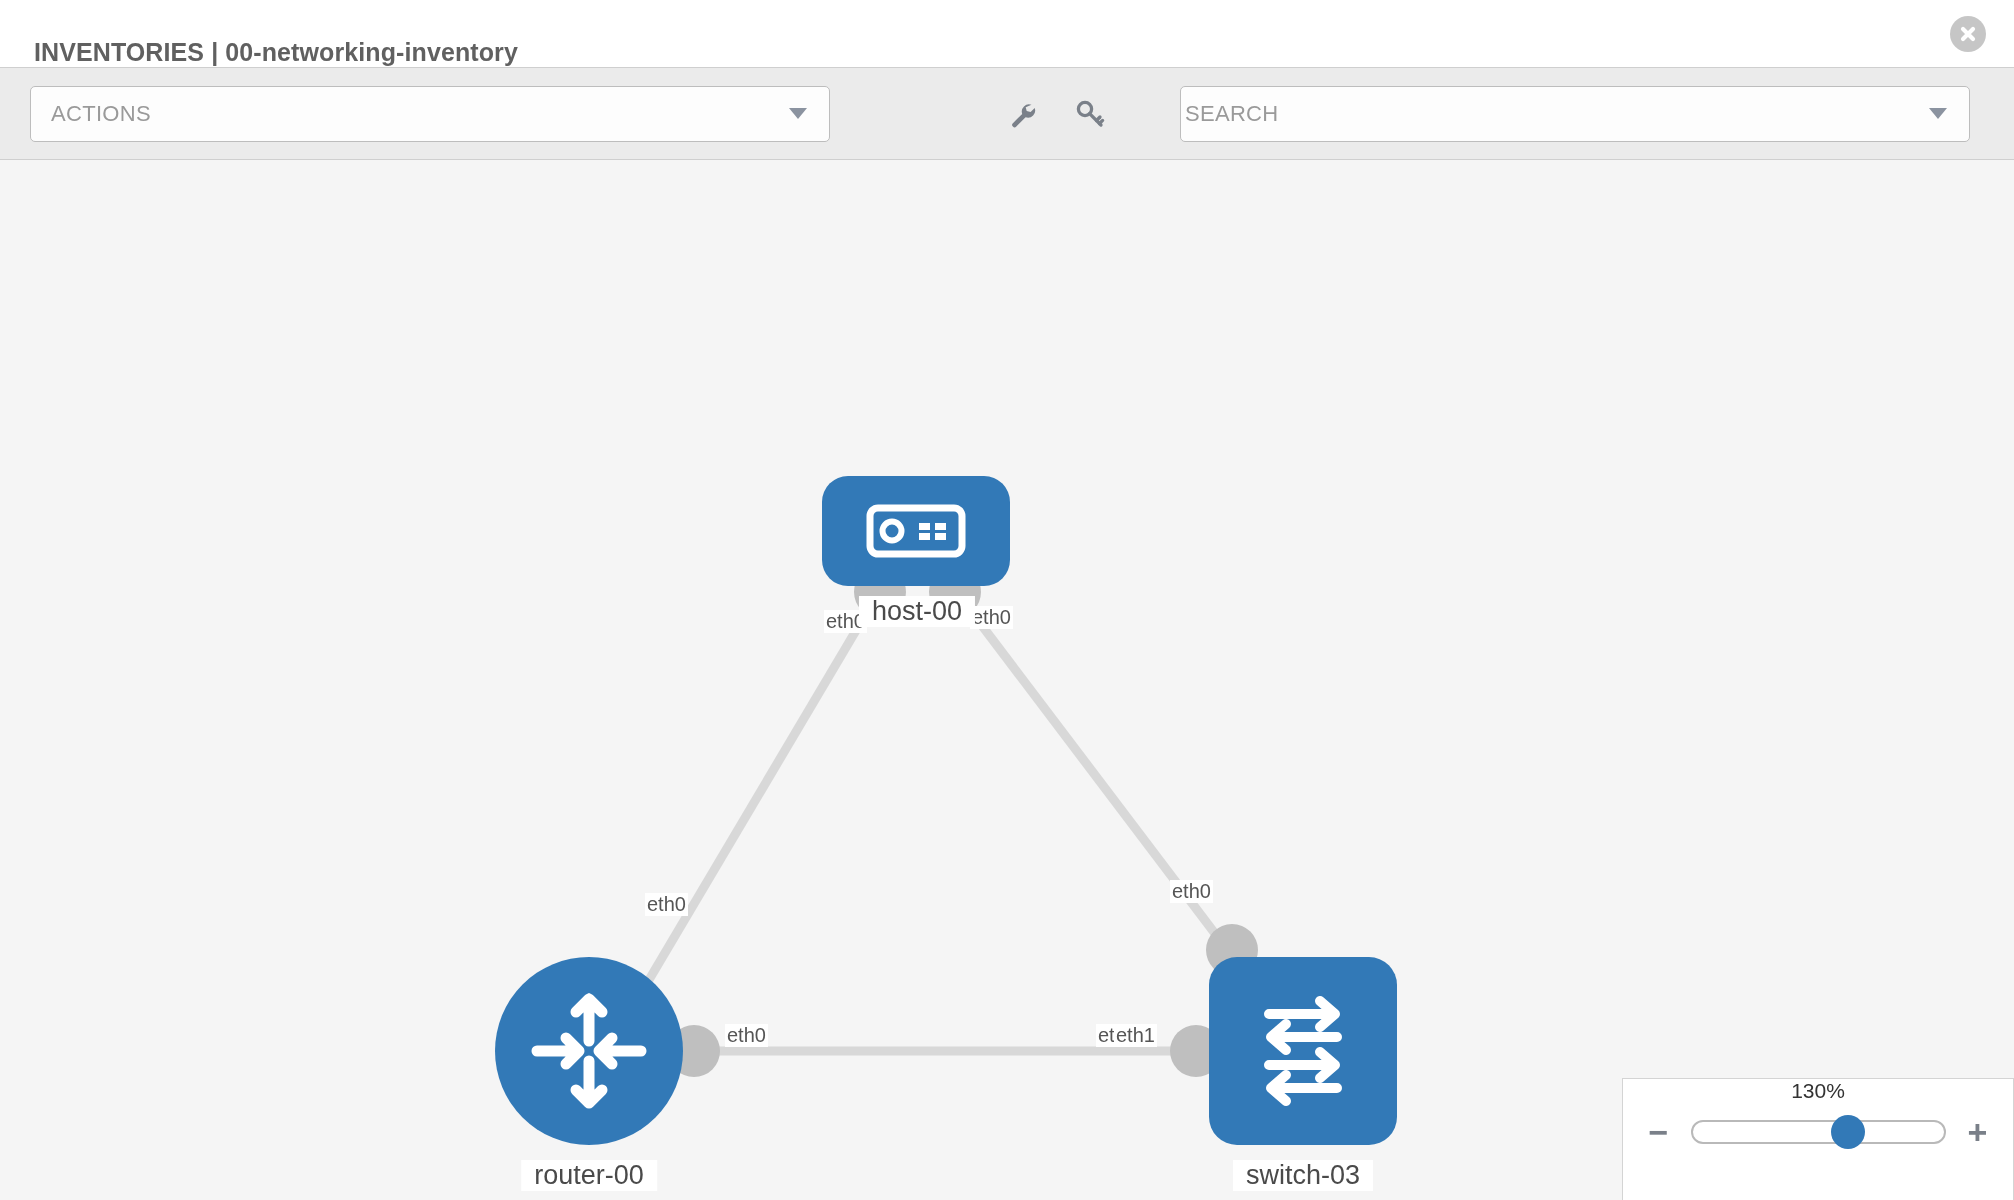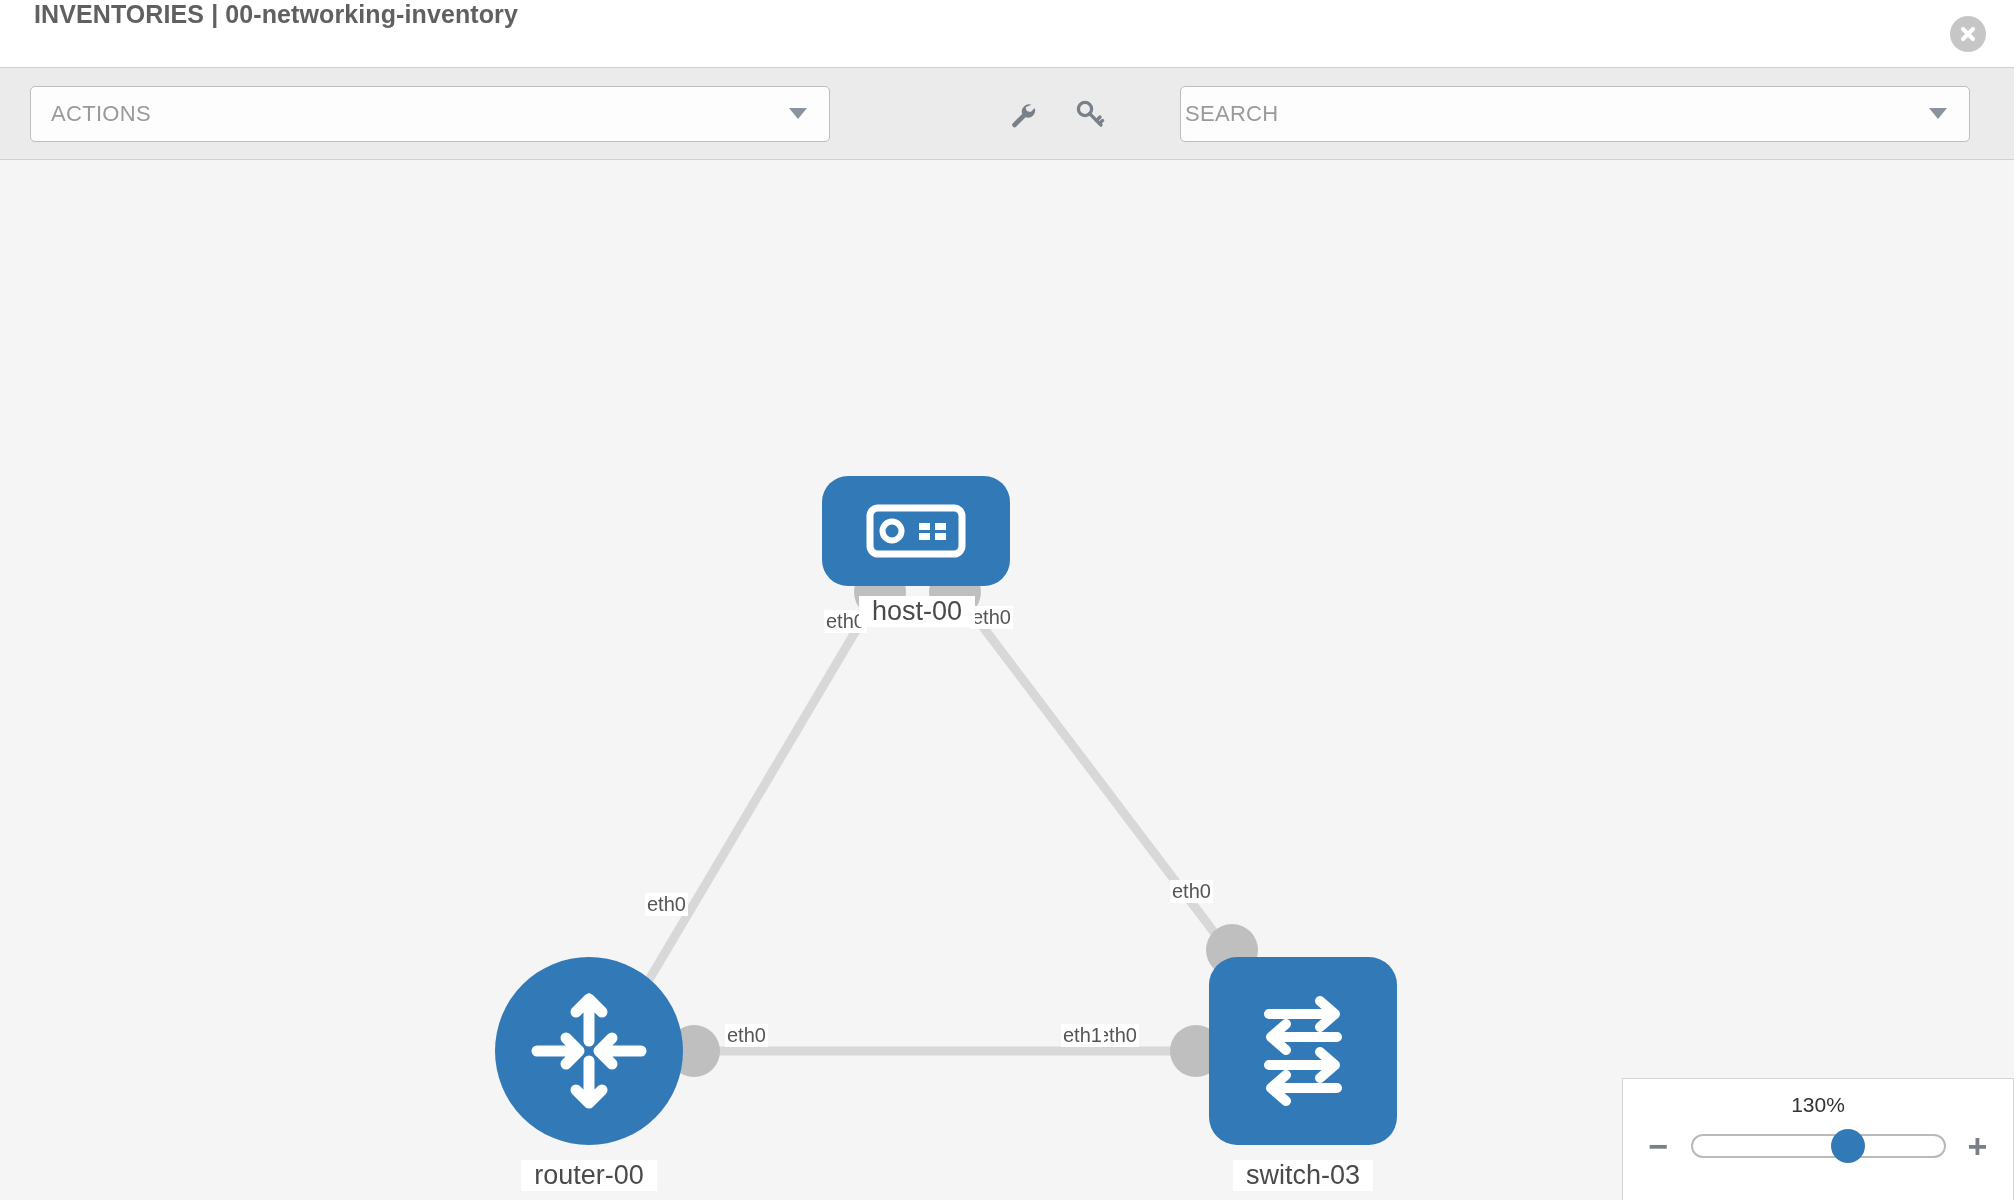--- a/index.html
+++ b/index.html
@@ -12,21 +12,21 @@
     font-family: "Liberation Sans", "DejaVu Sans", sans-serif;
   }
 
   
   .header {
     position: relative;
     height: 68px;
     background: #ffffff;
     border-bottom: 1px solid #cfcfcf;
     display: flex;
-    align-items: flex-start;
+    align-items: flex-end;
     padding: 0 34px;
   }
   .page-title {
     font-size: 25px;
     font-weight: bold;
     color: #606060;
     letter-spacing: 0.1px;
     white-space: nowrap;
   }
   .close-btn {
@@ -145,21 +145,20 @@
     position: absolute;
     right: 0;
     bottom: 0;
     width: 392px;
     height: 123px;
     background: #ffffff;
     border: 1px solid #d4d4d4;
     display: flex;
     flex-direction: column;
     align-items: center;
-    padding-top: 14px;
     margin-left: 16px;
   }
   .zoom-level {
     font-size: 21px;
     color: #333333;
     margin-bottom: 12px;
   }
   .zoom-row {
     display: flex;
     align-items: center;
@@ -302,21 +301,21 @@
       <use href="#glyph-switch" x="1303" y="891"></use>
     </g>
   </svg>
 
   <div class="iface-label" style="left:824px; top:450px;">eth0</div>
   <div class="iface-label" style="left:970px; top:446px;">eth0</div>
   <div class="iface-label" style="left:645px; top:733px;">eth0</div>
   <div class="iface-label" style="left:1170px; top:720px;">eth0</div>
   <div class="iface-label" style="left:725px; top:864px;">eth0</div>
   <div class="iface-label" style="left:1096px; top:864px;">eth0</div>
-  <div class="iface-label" style="left:1061px; top:864px;">eth1</div>
+  <div class="iface-label" style="left:1114px; top:864px;">eth1</div>
 
   <div class="node-label" style="left:917px; top:436px;">host-00</div>
   <div class="node-label" style="left:589px; top:1000px;">router-00</div>
   <div class="node-label" style="left:1303px; top:1000px;">switch-03</div>
 
   <div class="zoom-panel">
     <div class="zoom-level">130%</div>
     <div class="zoom-row">
       <div class="zoom-btn">−</div>
       <div class="slider-track">

